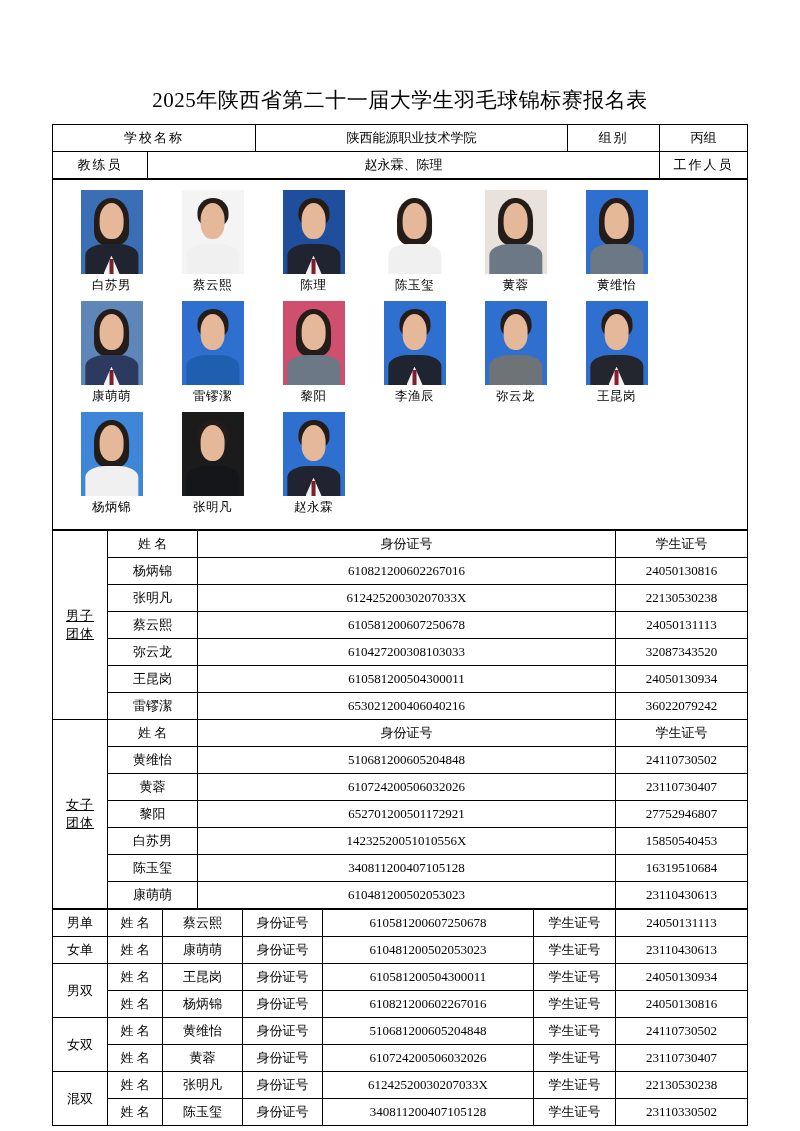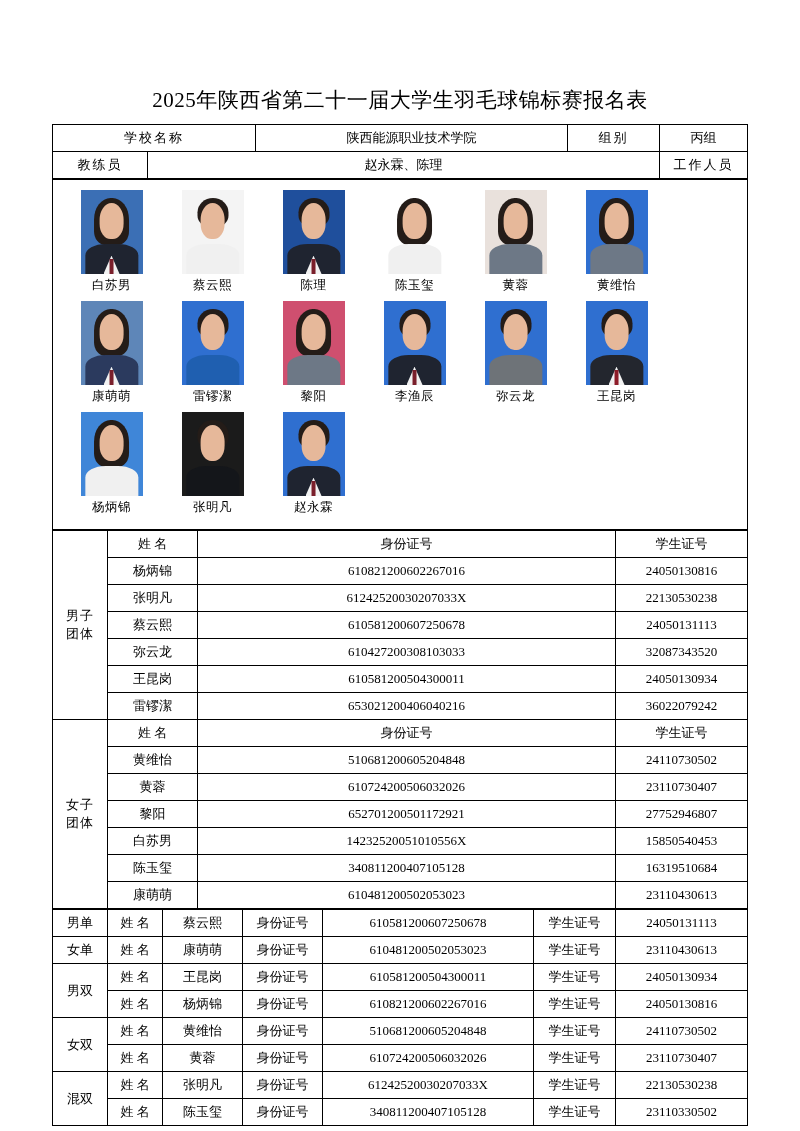--- a/index.html
+++ b/index.html
@@ -134,20 +134,21 @@
     transform: translateX(-50%);
     bottom: 0;
     width: 8%;
     height: 18%;
     background: #7a1f2b;
   }
   .name-table td { height: 22px; }
   .team-label {
     letter-spacing: 1px;
     line-height: 1.35;
+    text-decoration: underline;
   }
 </style>
 </head>
 <body>
 
 <div class="page">
 
   <div class="doc-title">2025年陕西省第二十一届大学生羽毛球锦标赛报名表</div>
 
   <table>

